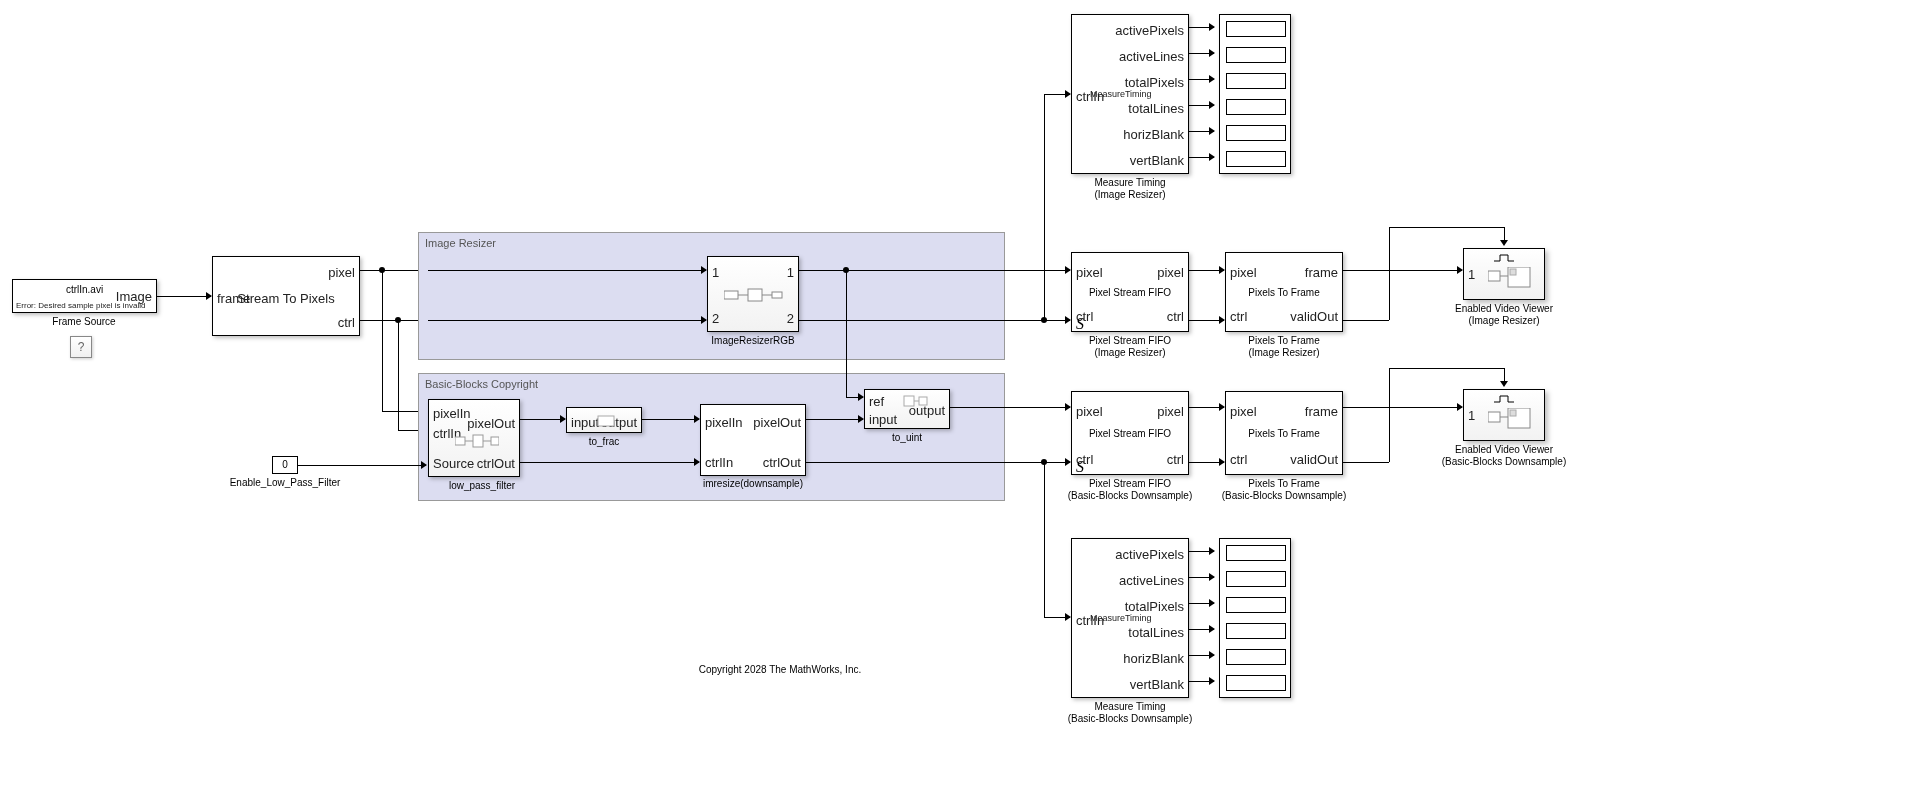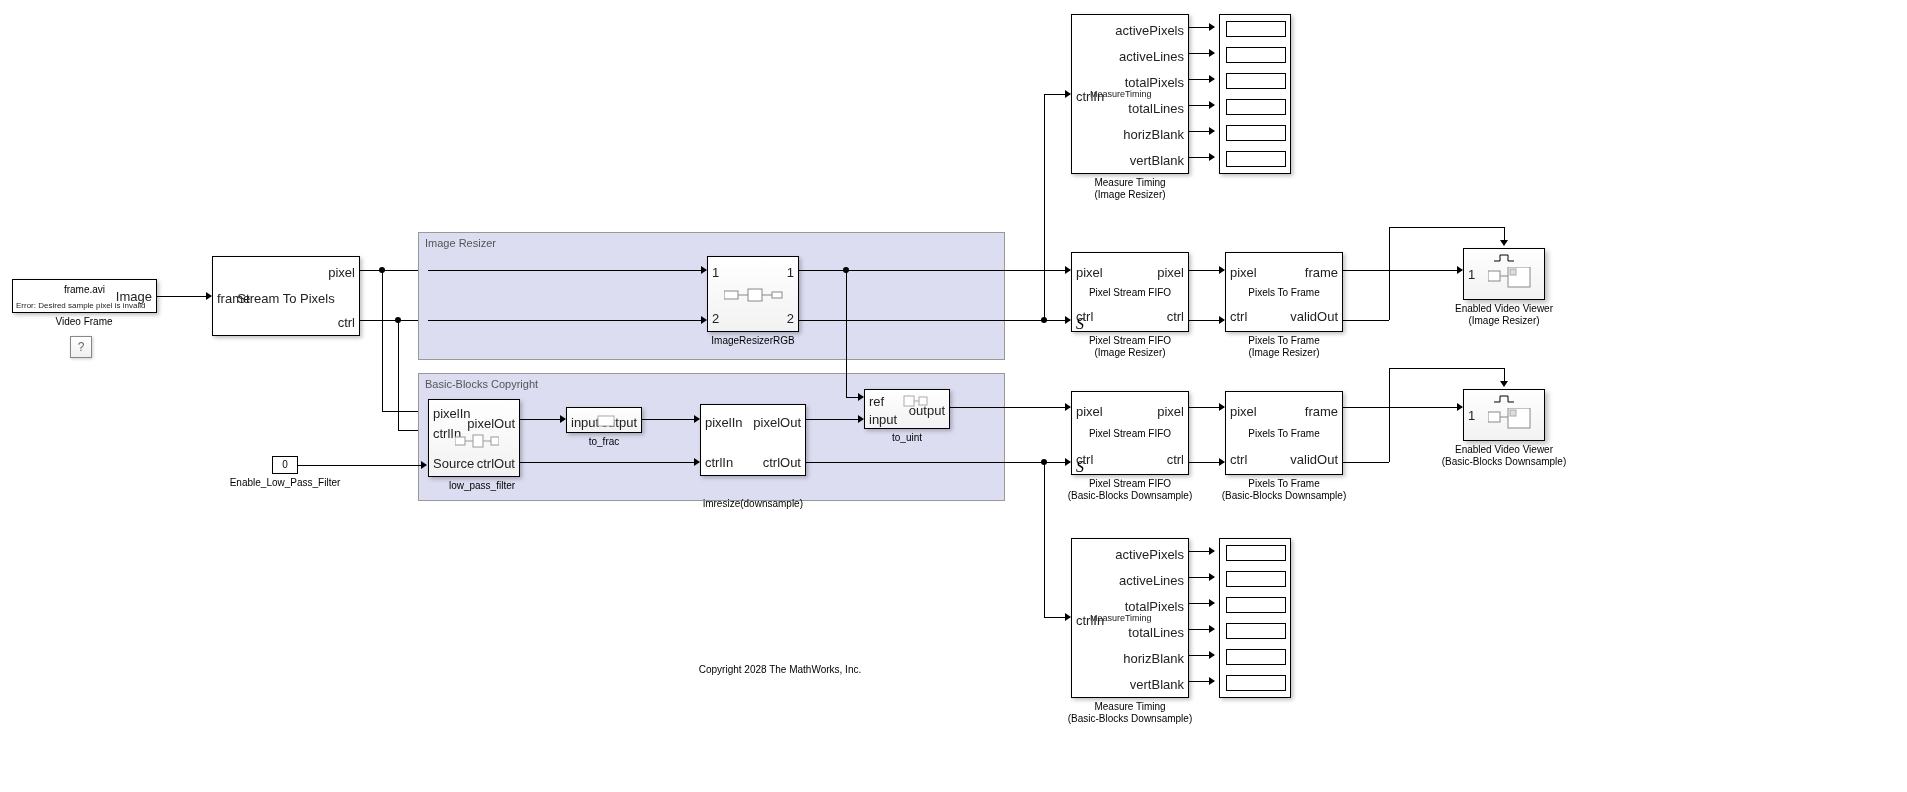--- a/index.html
+++ b/index.html
@@ -122,25 +122,25 @@
   .shadow-block {
      box-shadow: 3px 3px 5px rgba(0,0,0,0.25);
   }
 </style>
 </head>
 <body>
 
 <div class="canvas">
 
   <div class="block drop" style="left:12px; top:279px; width:145px; height:34px;">
-    <div class="centered-text" style="top:4px;">frame.avi</div>
+    <div class="centered-text" style="top:4px;">ctrlIn.avi</div>
     <div class="port-text" style="bottom:2px; left:3px; right:3px; font-size:8px; overflow:hidden; text-overflow:clip; white-space:nowrap;">Error: Desired sample pixel is invalid</div>
     <div class="port-text right" style="top:9px;">Image</div>
   </div>
-  <div class="label center" style="left:84px; top:316px;">Video Frame</div>
+  <div class="label center" style="left:84px; top:316px;">Frame Source</div>
 
   <div class="question-block" style="left:70px; top:336px; width:22px; height:22px;">
     <span>?</span>
   </div>
 
   <div class="hline" style="left:157px; top:296px; width:54px;"></div>
   <div class="arrow-head" style="left:206px; top:292px;"></div>
 
   <div class="block drop" style="left:212px; top:256px; width:148px; height:80px;">
     <div class="port-text left" style="top:34px;">frame</div>
@@ -242,21 +242,21 @@
 
   <div class="hline" style="left:520px; top:462px; width:179px;"></div>
   <div class="arrow-head" style="left:694px; top:458px;"></div>
 
   <div class="block drop" style="left:700px; top:404px; width:106px; height:72px;">
      <div class="port-text left" style="top:10px;">pixelIn</div>
      <div class="port-text left" style="top:50px;">ctrlIn</div>
      <div class="port-text right" style="top:10px;">pixelOut</div>
      <div class="port-text right" style="top:50px;">ctrlOut</div>
   </div>
-  <div class="label center" style="left:753px; top:498px;">imresize(downsample)</div>
+  <div class="label center" style="left:753px; top:478px;">imresize(downsample)</div>
 
   <div class="hline" style="left:806px; top:419px; width:57px;"></div>
   <div class="arrow-head" style="left:858px; top:415px;"></div>
 
   <div class="vline" style="left:846px; top:270px; height:127px;"></div>
   <div class="junction" style="left:846px; top:270px;"></div>
   <div class="hline" style="left:846px; top:397px; width:17px;"></div>
   <div class="arrow-head" style="left:858px; top:393px;"></div>
 
   <div class="block drop" style="left:864px; top:389px; width:86px; height:40px;">

